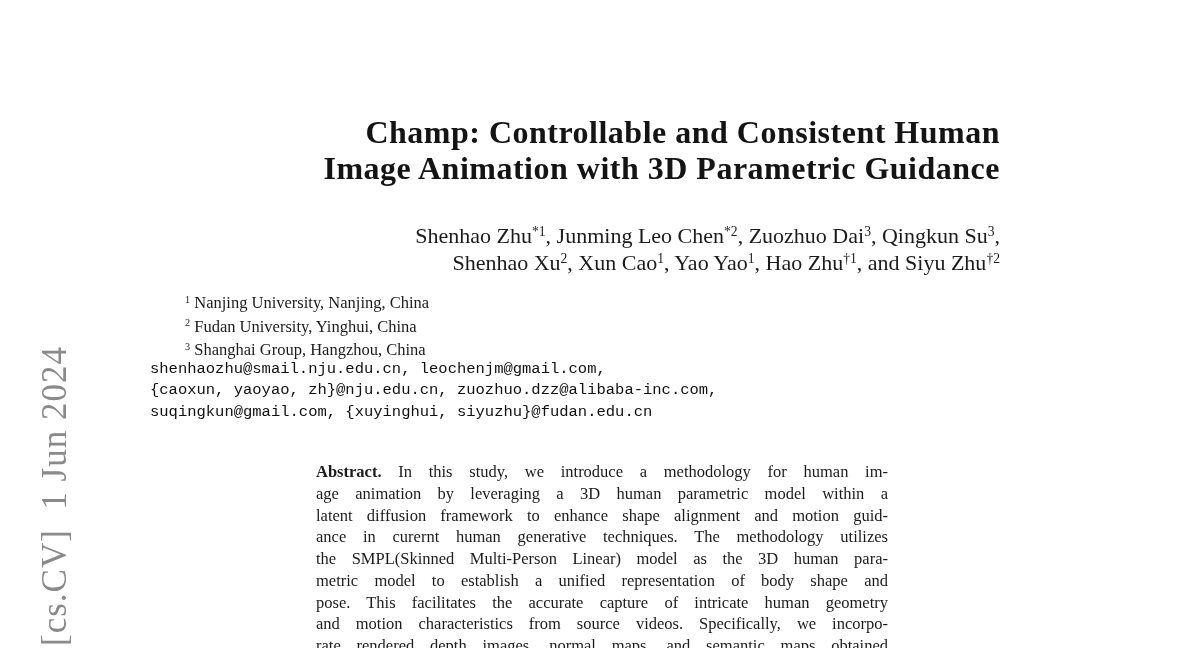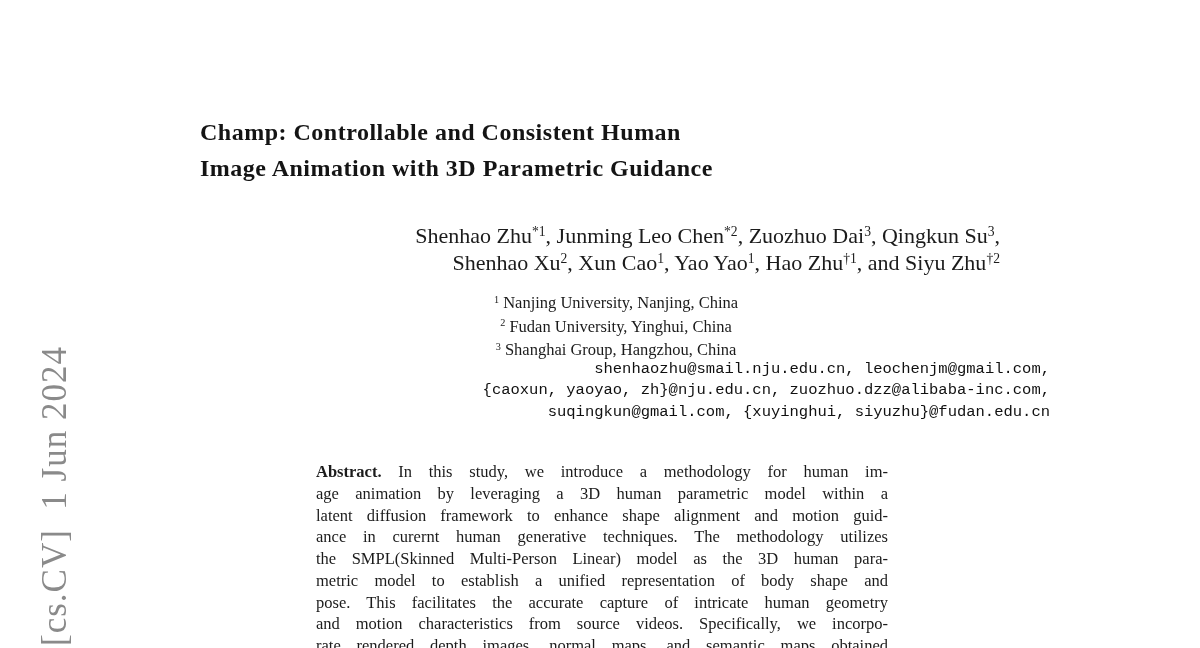--- a/index.html
+++ b/index.html
@@ -25,22 +25,22 @@
     font-size: 35px;
     letter-spacing: 1px;
     color: #8a8a8a;
     line-height: 44px;
   }
   .title {
     position: absolute;
     left: 200px;
     width: 800px;
     top: 114px;
-    text-align: left;
-    font-size: 24px;
+    text-align: right;
+    font-size: 32px;
     font-weight: bold;
     letter-spacing: 0.5px;
     line-height: 36px;
     white-space: pre-line;
     color: #141414;
   }
   .authors {
     position: absolute;
     left: 200px;
     width: 800px;
@@ -50,34 +50,33 @@
     line-height: 24px;
   }
   .authors sup, .affiliations sup {
     font-size: 0.62em;
     vertical-align: baseline;
     position: relative;
     top: -0.5em;
   }
   .affiliations {
     position: absolute;
-    left: 216px;
+    left: 185px;
     width: 800px;
     top: 292px;
-    text-align: center;
     font-size: 16.5px;
     line-height: 21.6px;
   }
   .affiliations .aff-line { display: block; }
   .emails {
     position: absolute;
     left: 150px;
     width: 900px;
     top: 359px;
-    text-align: right;
+    text-align: left;
     font-family: "Liberation Mono", "DejaVu Sans Mono", monospace;
     font-size: 15.5px;
     line-height: 21.4px;
     color: #101010;
   }
   .abstract {
     position: absolute;
     left: 316px;
     width: 572px;
     top: 461px;

